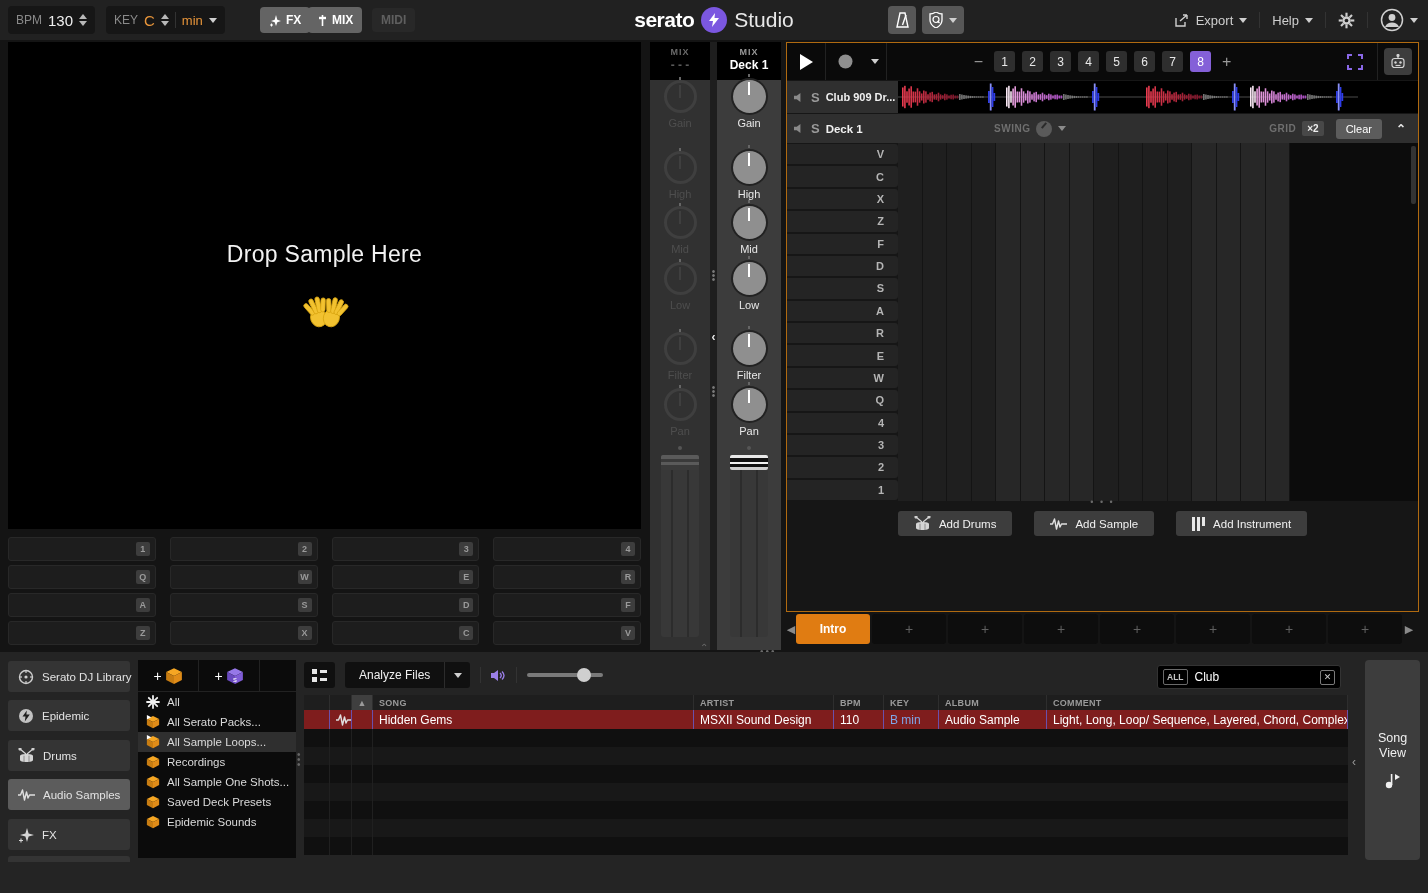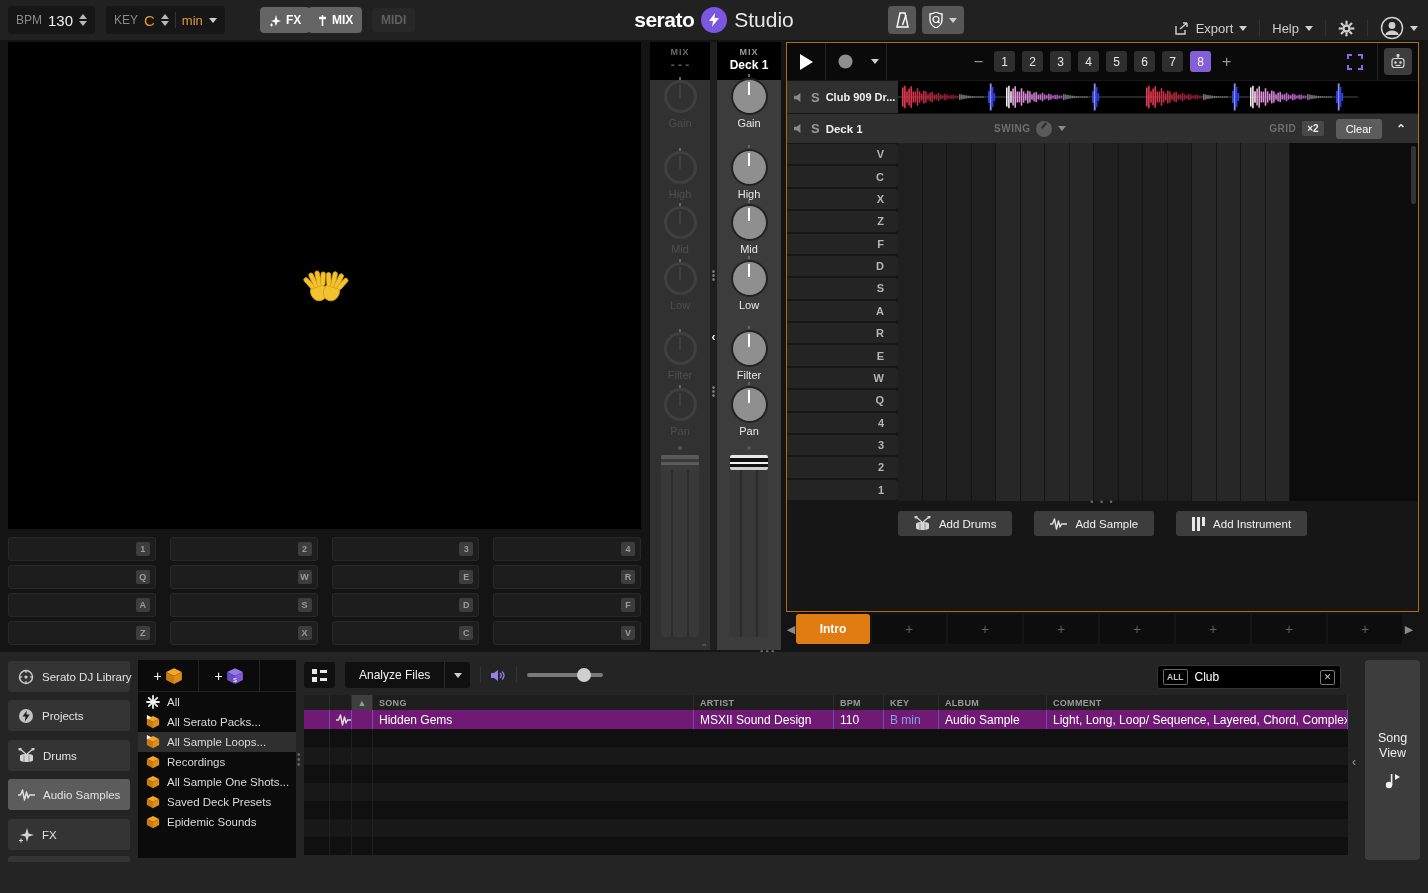--- a/index.html
+++ b/index.html
@@ -27,21 +27,21 @@
   #logo { position:absolute; left:0; right:0; top:0; height:40px; display:flex;
     align-items:center; justify-content:center; gap:7px; pointer-events:none; }
   #logo .serato { color:#fff; font-weight:bold; font-size:21px; letter-spacing:-0.5px; }
   #logo .studio { color:#e8e8e8; font-weight:300; font-size:21px; }
   .bolt-circle { width:26px; height:26px; border-radius:50%; background:#7b57e0;
     display:flex; align-items:center; justify-content:center; }
   .sq-btn { position:absolute; top:6px; width:28px; height:28px; background:#575757; border-radius:4px;
     display:flex; align-items:center; justify-content:center; cursor:pointer; }
   .mini-caret { width:0; height:0; border-left:4px solid transparent; border-right:4px solid transparent;
     border-top:5px solid #cfcfcf; }
-  #tb-right { position:absolute; right:10px; top:8px; height:40px; display:flex; align-items:center; gap:12px; }
+  #tb-right { position:absolute; right:10px; top:0; height:40px; display:flex; align-items:center; gap:12px; }
   .tb-right-item { display:flex; align-items:center; gap:6px; color:#cfcfcf; font-size:13px; cursor:pointer; }
 
   
   #drop-zone { position:absolute; left:8px; top:42px; width:633px; height:487px; background:#000;
     display:flex; flex-direction:column; align-items:center; justify-content:center; gap:26px; }
   #drop-text { color:#f2f2f2; font-size:23px; font-weight:300; letter-spacing:.3px; }
   #pad-grid { position:absolute; left:8px; top:537px; width:633px; height:108px;
     display:grid; grid-template-columns:repeat(4,1fr); grid-template-rows:repeat(4,1fr);
     column-gap:14px; row-gap:4px; }
   .pad { position:relative; background:#1d1d1d; border:1px solid #282828; border-radius:3px; cursor:pointer; }
@@ -170,21 +170,21 @@
   #search-clear { width:15px; height:15px; border:1px solid #7a7a7a; border-radius:2px; color:#ccc;
     font-size:9px; display:flex; align-items:center; justify-content:center; cursor:pointer; }
 
   #track-table { position:absolute; left:304px; top:43px; width:1044px; height:163px; overflow:hidden; }
   .t-row { display:flex; width:1044px; }
   .t-cell { flex:none; overflow:hidden; white-space:nowrap; text-overflow:ellipsis;
     border-right:1px solid #282828; display:flex; align-items:center; padding:0 6px; }
   #t-head { height:15px; background:#1e1e1e; }
   #t-head .t-cell { color:#9a9a9a; font-size:9px; font-weight:bold; letter-spacing:.3px; border-right:1px solid #2e2e2e; }
   .sort-chip { background:#3f3f3f; justify-content:center; }
-  .row-sel { height:19px; background:#701a75; color:#fff; font-size:12px; cursor:pointer; }
+  .row-sel { height:19px; background:#7f1d1d; color:#fff; font-size:12px; cursor:pointer; }
   .row-sel .t-cell { border-right:1px solid #6a50ac; }
   .row-empty { height:18px; cursor:pointer; }
   .row-even { background:#101010; } .row-odd { background:#181818; }
   .row-empty .t-cell { border-right:1px solid #202020; height:100%; }
   .key-blue { color:#7fa6e8; }
 
   #song-view { position:absolute; left:1365px; top:8px; width:55px; height:200px; background:#3d3d3d;
     border-radius:4px; display:flex; flex-direction:column; align-items:center; justify-content:center;
     gap:10px; cursor:pointer; }
   #song-view .sv-text { color:#f0f0f0; font-size:12.5px; text-align:center; line-height:15px; }
@@ -307,20 +307,21 @@
             <circle cx="12" cy="12" r="10.5" fill="none" stroke="#cfcfcf" stroke-width="1.5"></circle>
             <circle cx="12" cy="9.5" r="3.4" fill="#cfcfcf"></circle>
             <path d="M5 19 C6.5 15.5 9 14.5 12 14.5 C15 14.5 17.5 15.5 19 19" fill="#cfcfcf"></path>
           </svg>
         <span class="mini-caret"></span>
       </div>
     </div>
   </div>
 
   <div id="drop-zone">
+    <div id="drop-text">Drop Sample Here</div>
     <div>
       <svg width="54" height="36" viewBox="0 0 54 36">
         <g fill="#f2c230" stroke="#d9a510" stroke-width="0.8">
           <g transform="rotate(-18 20 22)">
             <ellipse cx="20" cy="24" rx="8" ry="9"></ellipse>
             <rect x="11.5" y="6" width="4.4" height="14" rx="2.2" transform="rotate(-24 13.7 13)"></rect>
             <rect x="16.5" y="3.5" width="4.4" height="16" rx="2.2" transform="rotate(-8 18.7 11.5)"></rect>
             <rect x="21.5" y="3.5" width="4.4" height="16" rx="2.2" transform="rotate(6 23.7 11.5)"></rect>
             <rect x="26" y="6" width="4.4" height="14" rx="2.2" transform="rotate(20 28.2 13)"></rect>
           </g>
@@ -852,21 +853,21 @@
           </span>
           <span class="side-lab">Serato DJ Library</span>
         </div>
         <div class="side-item" style="top: 48px;">
           <span>
             <svg width="16" height="16" viewBox="0 0 16 16">
               <circle cx="8" cy="8" r="7" fill="#c2c2c2"></circle>
               <path d="M8.8 2.5 L4.5 8.5 H7.5 L6.8 13.5 L11.8 6.5 H8.4 Z" fill="#1f1f1f"></path>
             </svg>
           </span>
-          <span class="side-lab">Projects</span>
+          <span class="side-lab">Epidemic</span>
         </div>
         <div class="side-item" style="top: 88px;">
           <span>
             <svg width="17" height="15" viewBox="0 0 17 15">
               <g stroke="#d5d5d5" stroke-width="1.2" fill="none">
                 <path d="M2 1 L8 6 M15 1 L9 6"></path>
                 <circle cx="2" cy="1" r="1" fill="#d5d5d5"></circle>
                 <circle cx="15" cy="1" r="1" fill="#d5d5d5"></circle>
               </g>
               <path d="M2 8 C2 6.8 5 6 8.5 6 C12 6 15 6.8 15 8 V12 C15 13.2 12 14 8.5 14 C5 14 2 13.2 2 12 Z" fill="#d5d5d5"></path>

